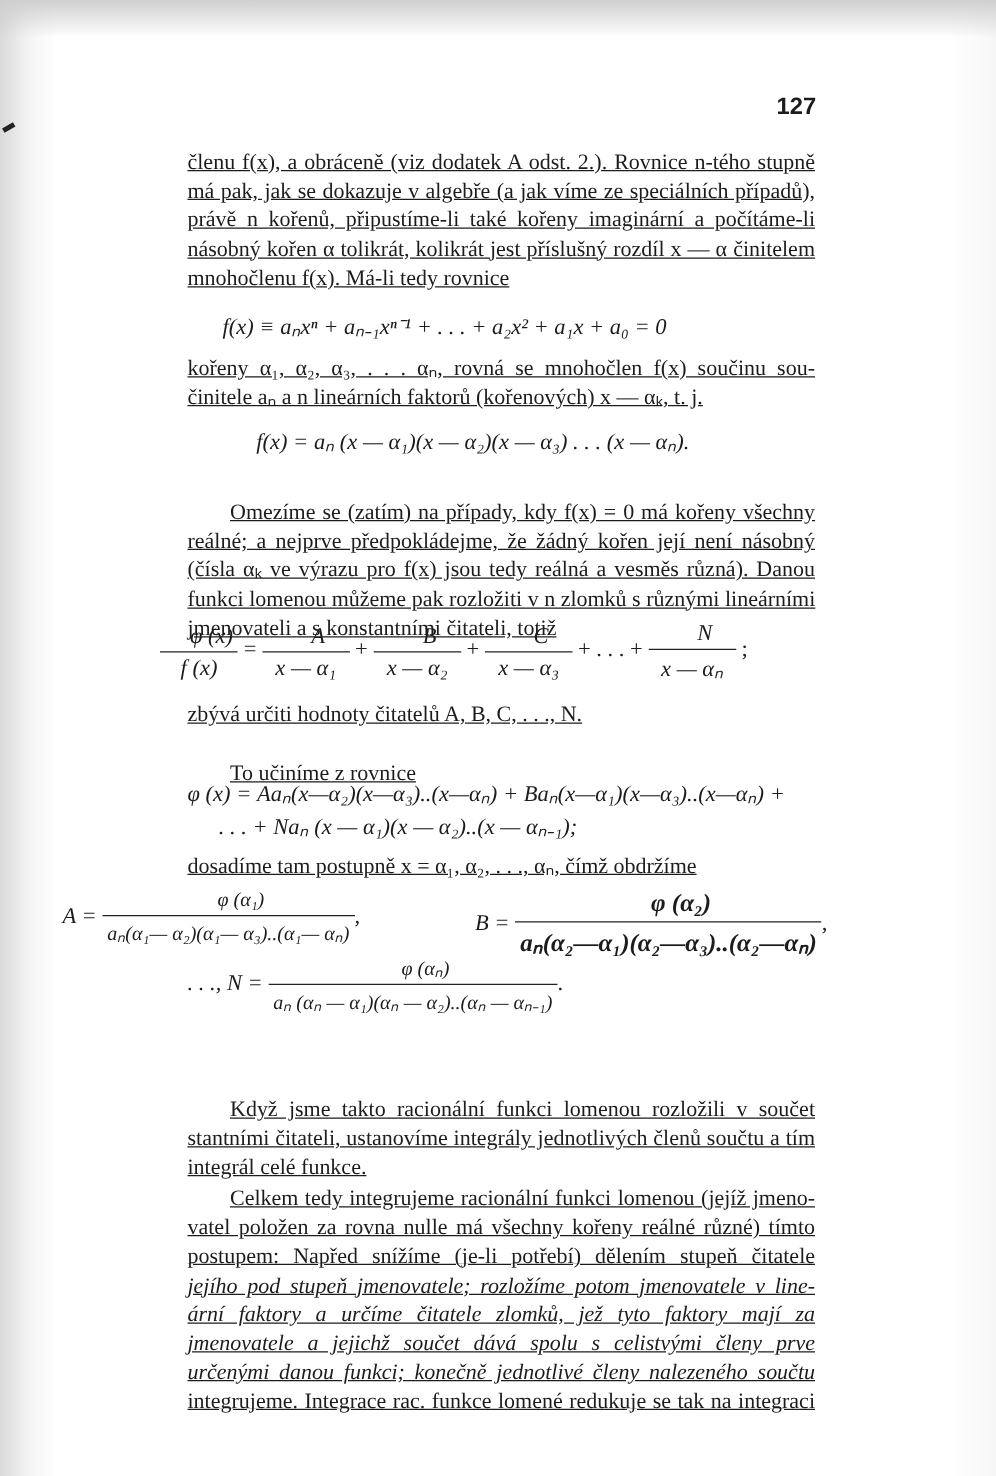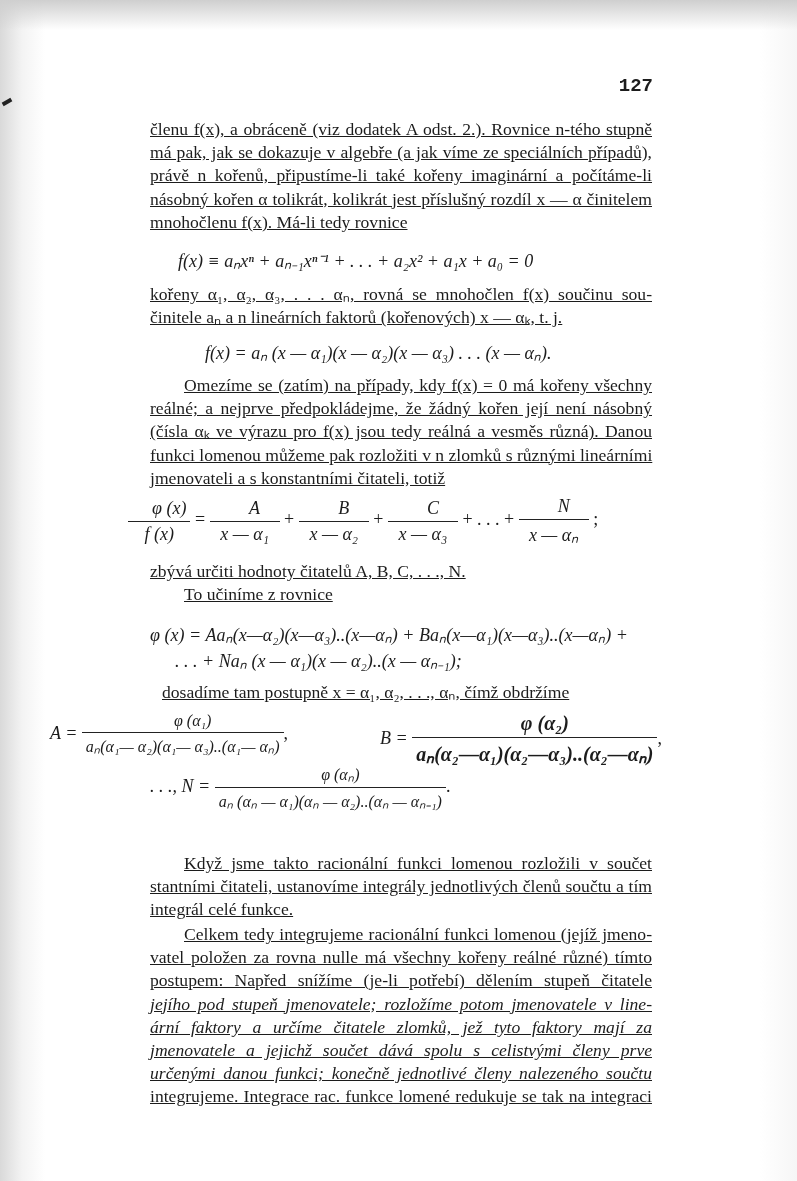--- a/index.html
+++ b/index.html
@@ -13,30 +13,30 @@
   .page {
     position: absolute; left: 0; top: 0; width: 797px; height: 1181px;
     background: linear-gradient(90deg, #d9d9d9 0px, #f3f3f3 22px, #ffffff 45px, #ffffff 760px, #f6f6f6 797px);
   }
   .page-shadow-top {
     position: absolute; left: 0; top: 0; width: 797px; height: 30px;
     background: linear-gradient(180deg, #cfcfcf, rgba(255,255,255,0));
   }
   .page-number {
     position: absolute; left: 615px; top: 75px; width: 38px; text-align: right;
-    font-family: Liberation Mono, monospace; font-weight: bold; font-size: 19px;
+    font-family: Liberation Sans, sans-serif; font-weight: bold; font-size: 19px;
   }
   .text {
     position: absolute; left: 150px; width: 502px;
     font-family: "Liberation Serif", serif; font-size: 17.6px; line-height: 23.2px;
     text-align: justify;
   }
   .line { display: block; white-space: nowrap; text-align-last: justify; text-align: justify; text-decoration: underline; }
   .line.last { text-align-last: left; }
-  .indent { padding-left: 34px; }
+  .indent { padding-left: 34px; margin-top: 24px; }
   .eq {
     position: absolute; white-space: nowrap;
     font-family: "Liberation Serif", serif; font-style: italic; font-size: 18px;
   }
   .frac { display: inline-block; vertical-align: middle; text-align: center; }
   .frac .num { display: block; padding: 0 4px 2px; margin-left: 20px; }
   .frac .den { display: block; border-top: 1px solid #222; padding: 2px 4px 0; }
   .it { font-style: italic; }
   .up { font-style: normal; }
   .mark { position: absolute; left: 2px; top: 100px; width: 10px; height: 4px; background: #222; transform: rotate(-30deg); }
@@ -89,21 +89,21 @@
   </div>
 
   <div class="text" style="top:560px;">
     <span class="line last">zbývá určiti hodnoty čitatelů A, B, C, . . ., N.</span>
     <span class="line last indent">To učiníme z rovnice</span>
   </div>
 
   <div class="eq" style="left:150px; top:622px;">φ (x) = Aaₙ(x—α₂)(x—α₃)..(x—αₙ) + Baₙ(x—α₁)(x—α₃)..(x—αₙ) +</div>
   <div class="eq" style="left:175px; top:648px;">. . . + Naₙ (x — α₁)(x — α₂)..(x — αₙ₋₁);</div>
 
-  <div class="text" style="top:681px;margin-left:12px;">
+  <div class="text" style="top:681px;">
     <span class="line last">dosadíme tam postupně x = α₁, α₂, . . ., αₙ, čímž obdržíme</span>
   </div>
 
   <div class="eq" style="left:50px; top:712px;">
     <span>A =</span>
     <span class="frac" style="font-size:16px;"><span class="num">φ (α₁)</span><span class="den">aₙ(α₁— α₂)(α₁— α₃)..(α₁— αₙ)</span></span><span class="up">,</span>
   </div>
   <div class="eq" style="left:380px; top:712px;">
     <span>B =</span>
     <span class="frac" style="font-size:20px;font-weight:bold;"><span class="num">φ (α₂)</span><span class="den">aₙ(α₂—α₁)(α₂—α₃)..(α₂—αₙ)</span></span><span class="up">,</span>

